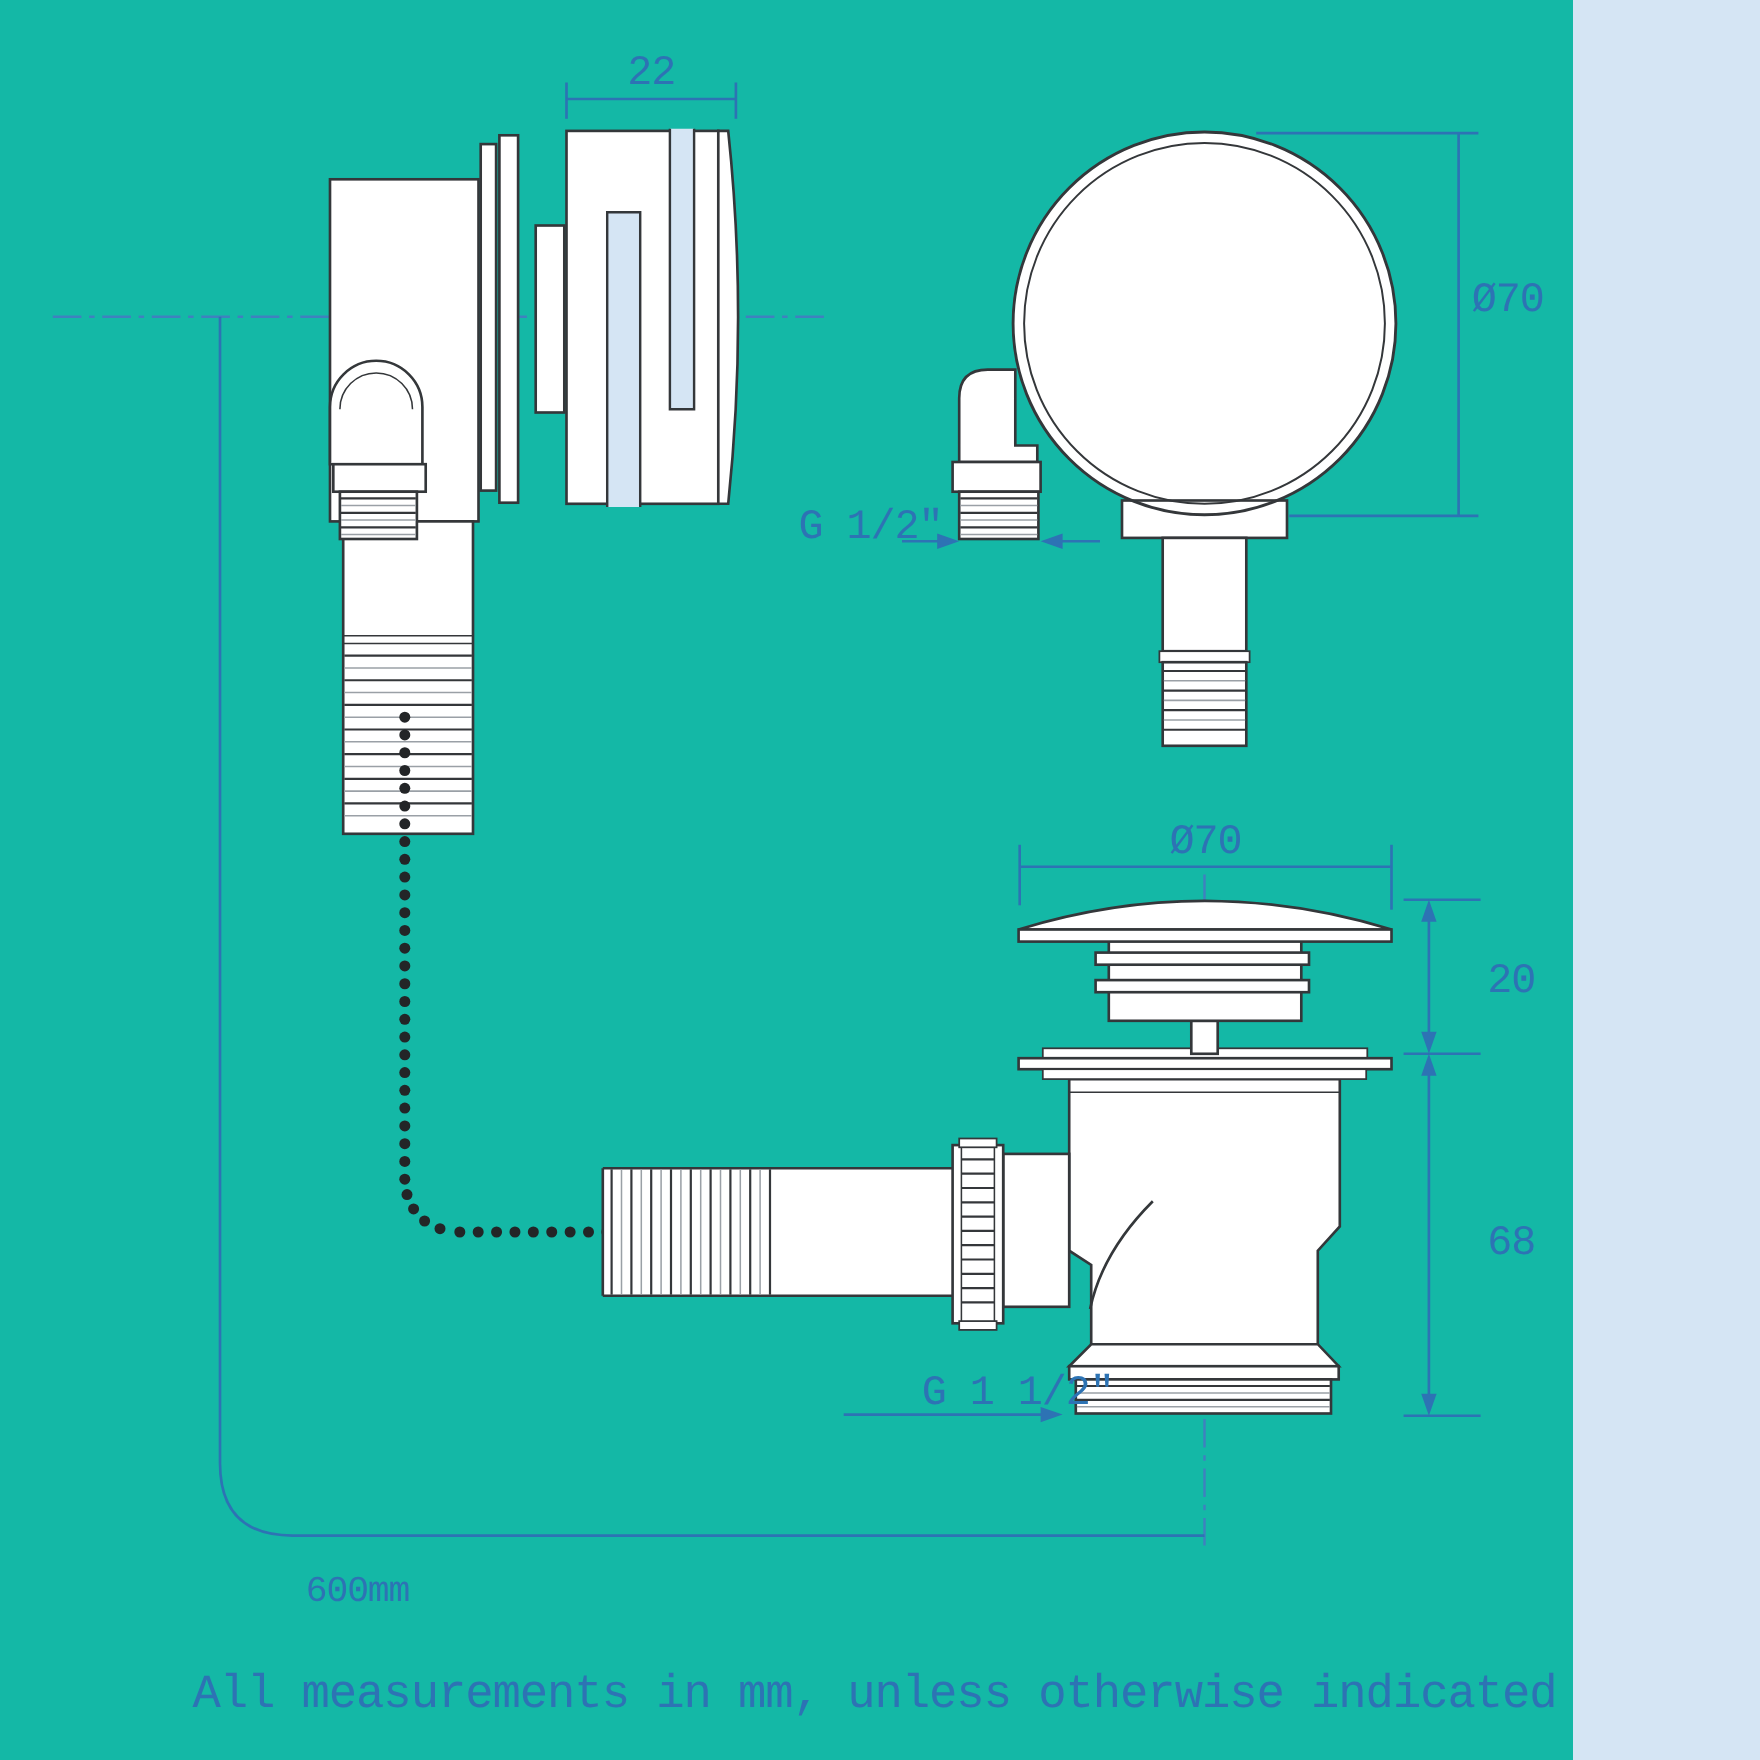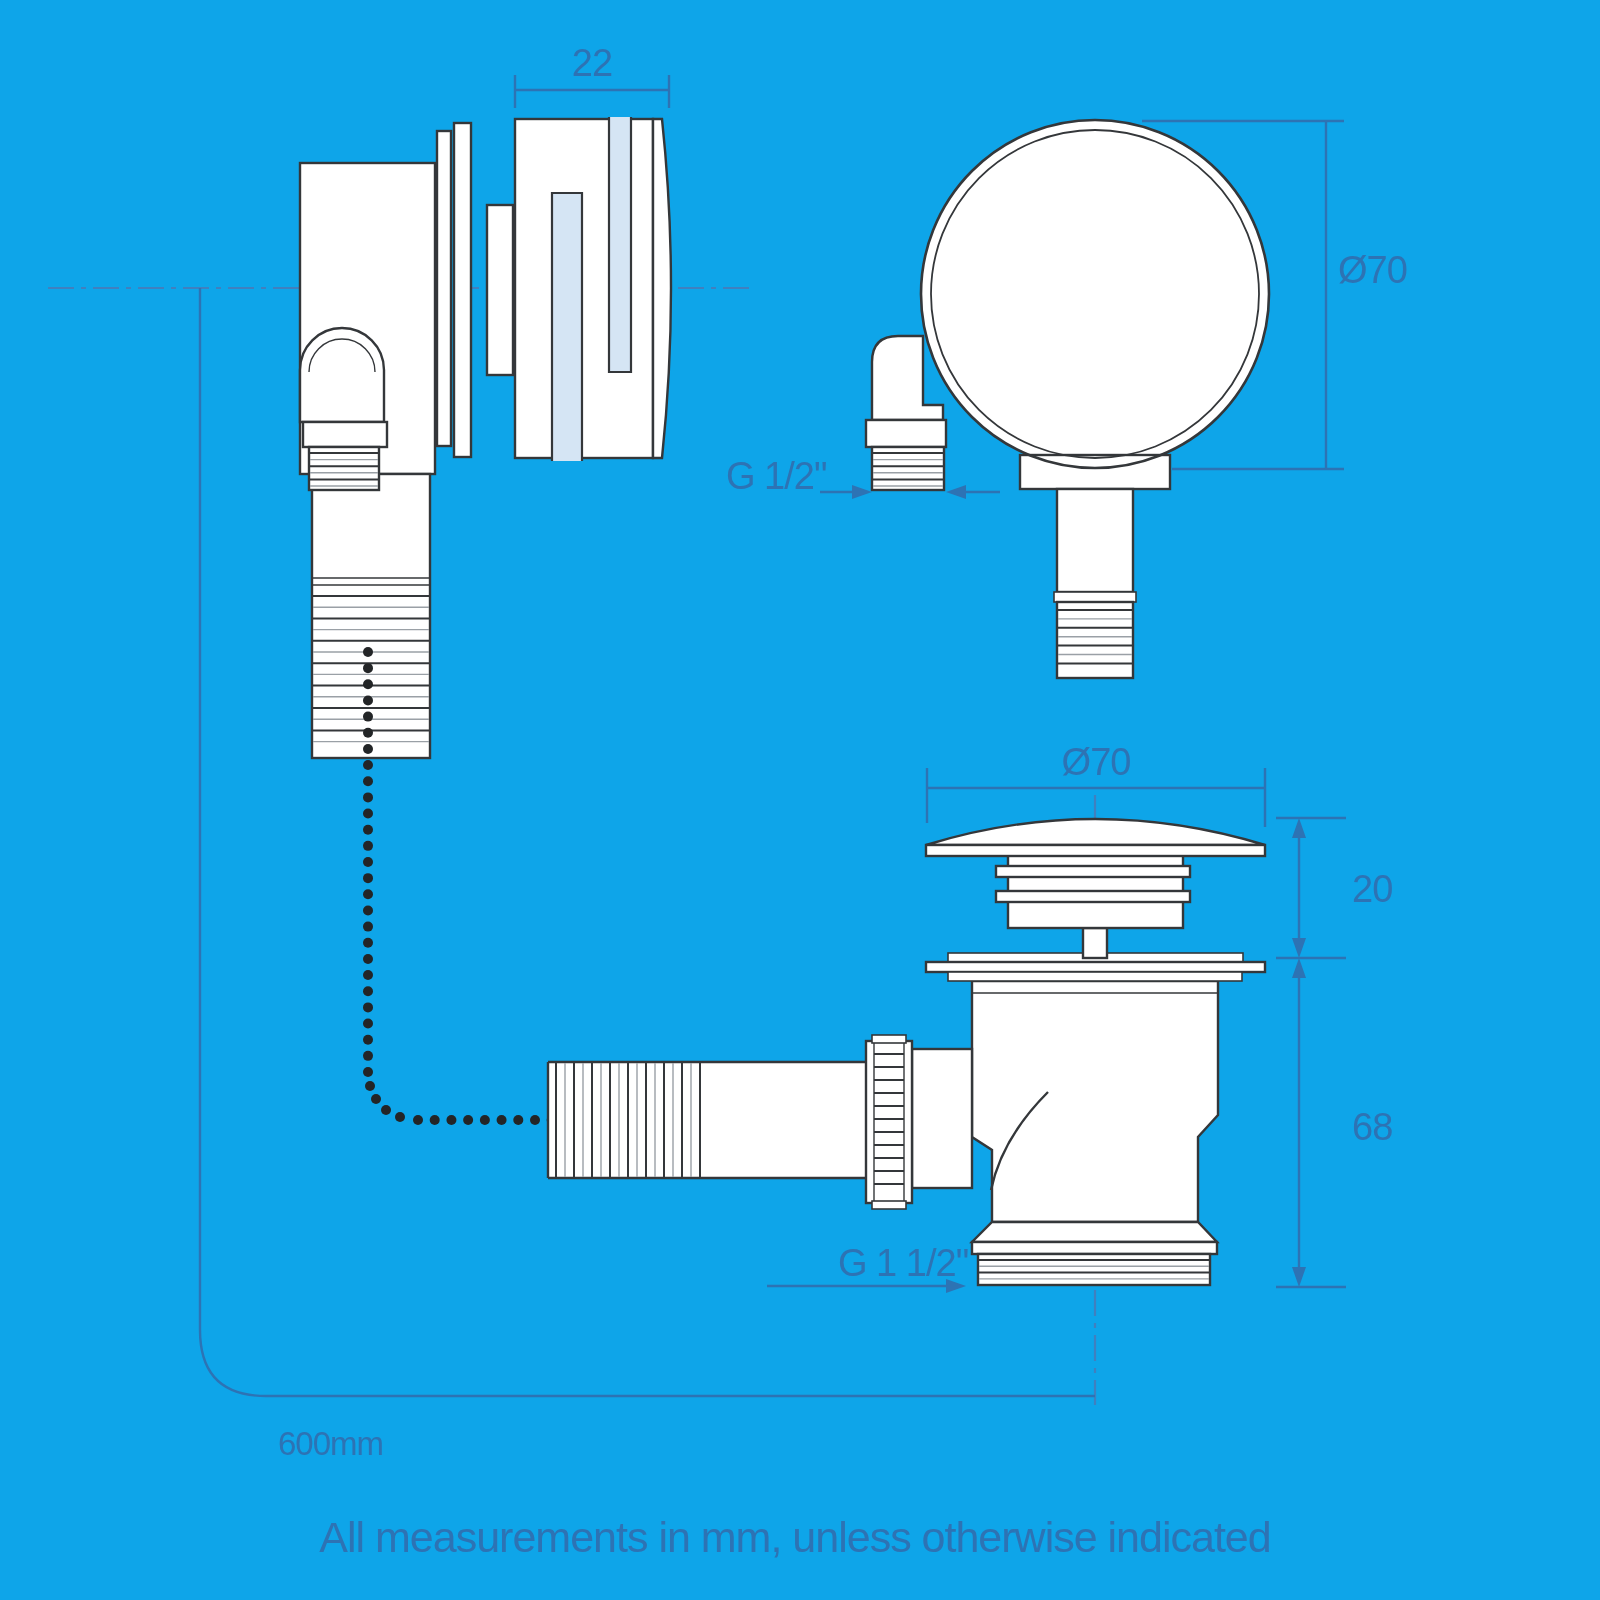--- a/index.html
+++ b/index.html
@@ -1,17 +1,17 @@
 <!DOCTYPE html>
 <html><head>
 <meta charset="utf-8">
 <style>
   html,body{margin:0;padding:0;background:#d5e5f4;}
-  .stage{width:1600px;height:1600px;position:relative;background:#0ea5e9;overflow:hidden;
-         font-family:Liberation Sans, sans-serif;}
+  .stage{width:1430px;height:1600px;position:relative;background:#14b8a6;overflow:hidden;
+         font-family:Liberation Mono, monospace;}
   svg{display:block;}
   .part{fill:#ffffff;stroke:#34373a;stroke-width:2.4;}
   .part-thin{fill:#ffffff;stroke:#34373a;stroke-width:1.6;}
   .ln{stroke:#34373a;stroke-width:2.4;fill:none;}
   .ln-thin{stroke:#34373a;stroke-width:1.4;fill:none;}
   .slot{fill:#d5e5f4;stroke:#34373a;stroke-width:2.2;}
   .dim{stroke:#2d73b4;stroke-width:2.4;fill:none;}
   .dim-arrow{fill:#2d73b4;stroke:none;}
   .cl{stroke:#4080bf;stroke-width:2.2;fill:none;stroke-dasharray:26 7 5 7;}
   .dtext{fill:#2d73b4;font-size:38px;letter-spacing:-1px;}

